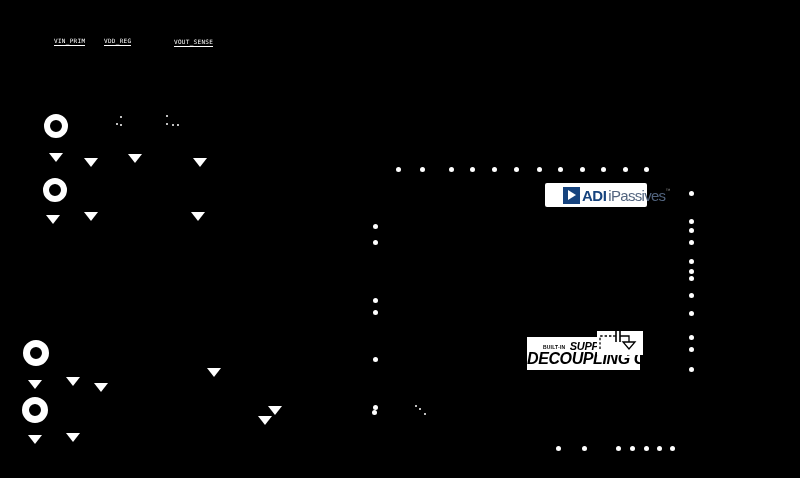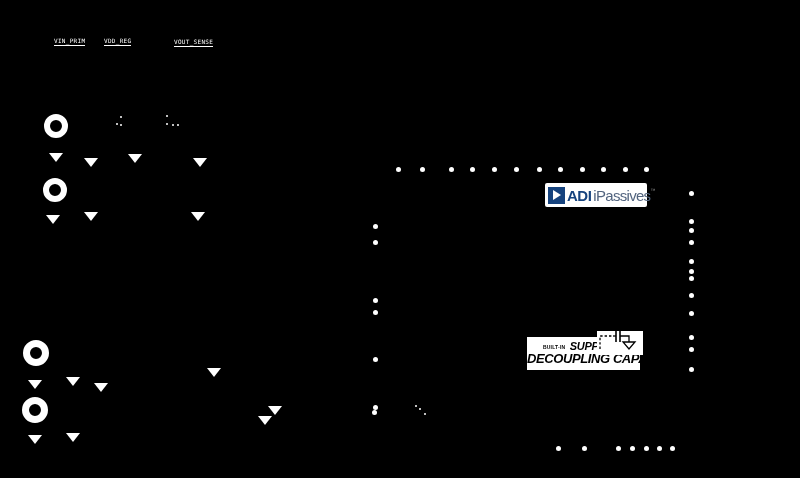--- a/index.html
+++ b/index.html
@@ -9,35 +9,35 @@
   .netlabel{position:absolute;color:#fff;font-size:6px;line-height:7px;letter-spacing:.3px;
             border-bottom:1px solid #fff;padding-bottom:1px;font-family:"DejaVu Sans Mono", monospace;}
   
   .ring{position:absolute;border:6px solid #fff;border-radius:50%;}
   .tri{position:absolute;width:0;height:0;border-left:7px solid transparent;
        border-right:7px solid transparent;border-top:9px solid #fff;}
   .dot{position:absolute;width:5px;height:5px;background:#fff;border-radius:50%;}
   .speck{position:absolute;width:2px;height:2px;background:#fff;border-radius:50%;}
   
   .logo{position:absolute;left:545px;top:183px;width:102px;height:24px;background:#fff;
-        border-radius:2px;display:flex;align-items:center;padding:0 3px;box-sizing:border-box;}
+        border-radius:2px;display:flex;align-items:center;padding:0 18px;box-sizing:border-box;}
   .logo-sq{width:17px;height:17px;background:#16437e;display:flex;align-items:center;
            justify-content:center;flex:0 0 auto;}
   .logo-tri{width:0;height:0;border-top:5px solid transparent;border-bottom:5px solid transparent;
             border-left:8px solid #fff;}
   .logo-brand{color:#16437e;font-weight:bold;font-size:15px;letter-spacing:-.5px;margin-left:2px;}
   .logo-prod{color:#52647f;font-size:15px;letter-spacing:-.7px;margin-left:2px;}
   .logo-tm{color:#8a8a8a;font-size:5px;align-self:flex-start;margin-top:4px;}
   
   .callout{position:absolute;left:527px;top:337px;width:113px;height:33px;background:#fff;
            color:#000;text-align:center;z-index:2;}
   .co-line1{margin-top:2px;line-height:12px;white-space:nowrap;text-align:left;padding-left:16px;}
   .co-pre{font-size:5px;font-weight:bold;letter-spacing:.2px;vertical-align:1px;}
   .co-big{font-size:11px;font-weight:bold;font-style:italic;letter-spacing:-.3px;}
-  .co-line2{font-size:13px;font-weight:bold;font-style:italic;letter-spacing:-.4px;
+  .co-line2{font-size:16px;font-weight:bold;font-style:italic;letter-spacing:-.4px;
             line-height:12px;white-space:nowrap;}
   .capsym{position:absolute;left:597px;top:329px;z-index:3;}
 </style>
 </head>
 <body>
 
 <div id="stage">
 
   <span class="netlabel" style="position: absolute; left: 54px; top: 37px;">VIN_PRIM</span>
   <span class="netlabel" style="position: absolute; left: 104px; top: 37px;">VDD_REG</span>

